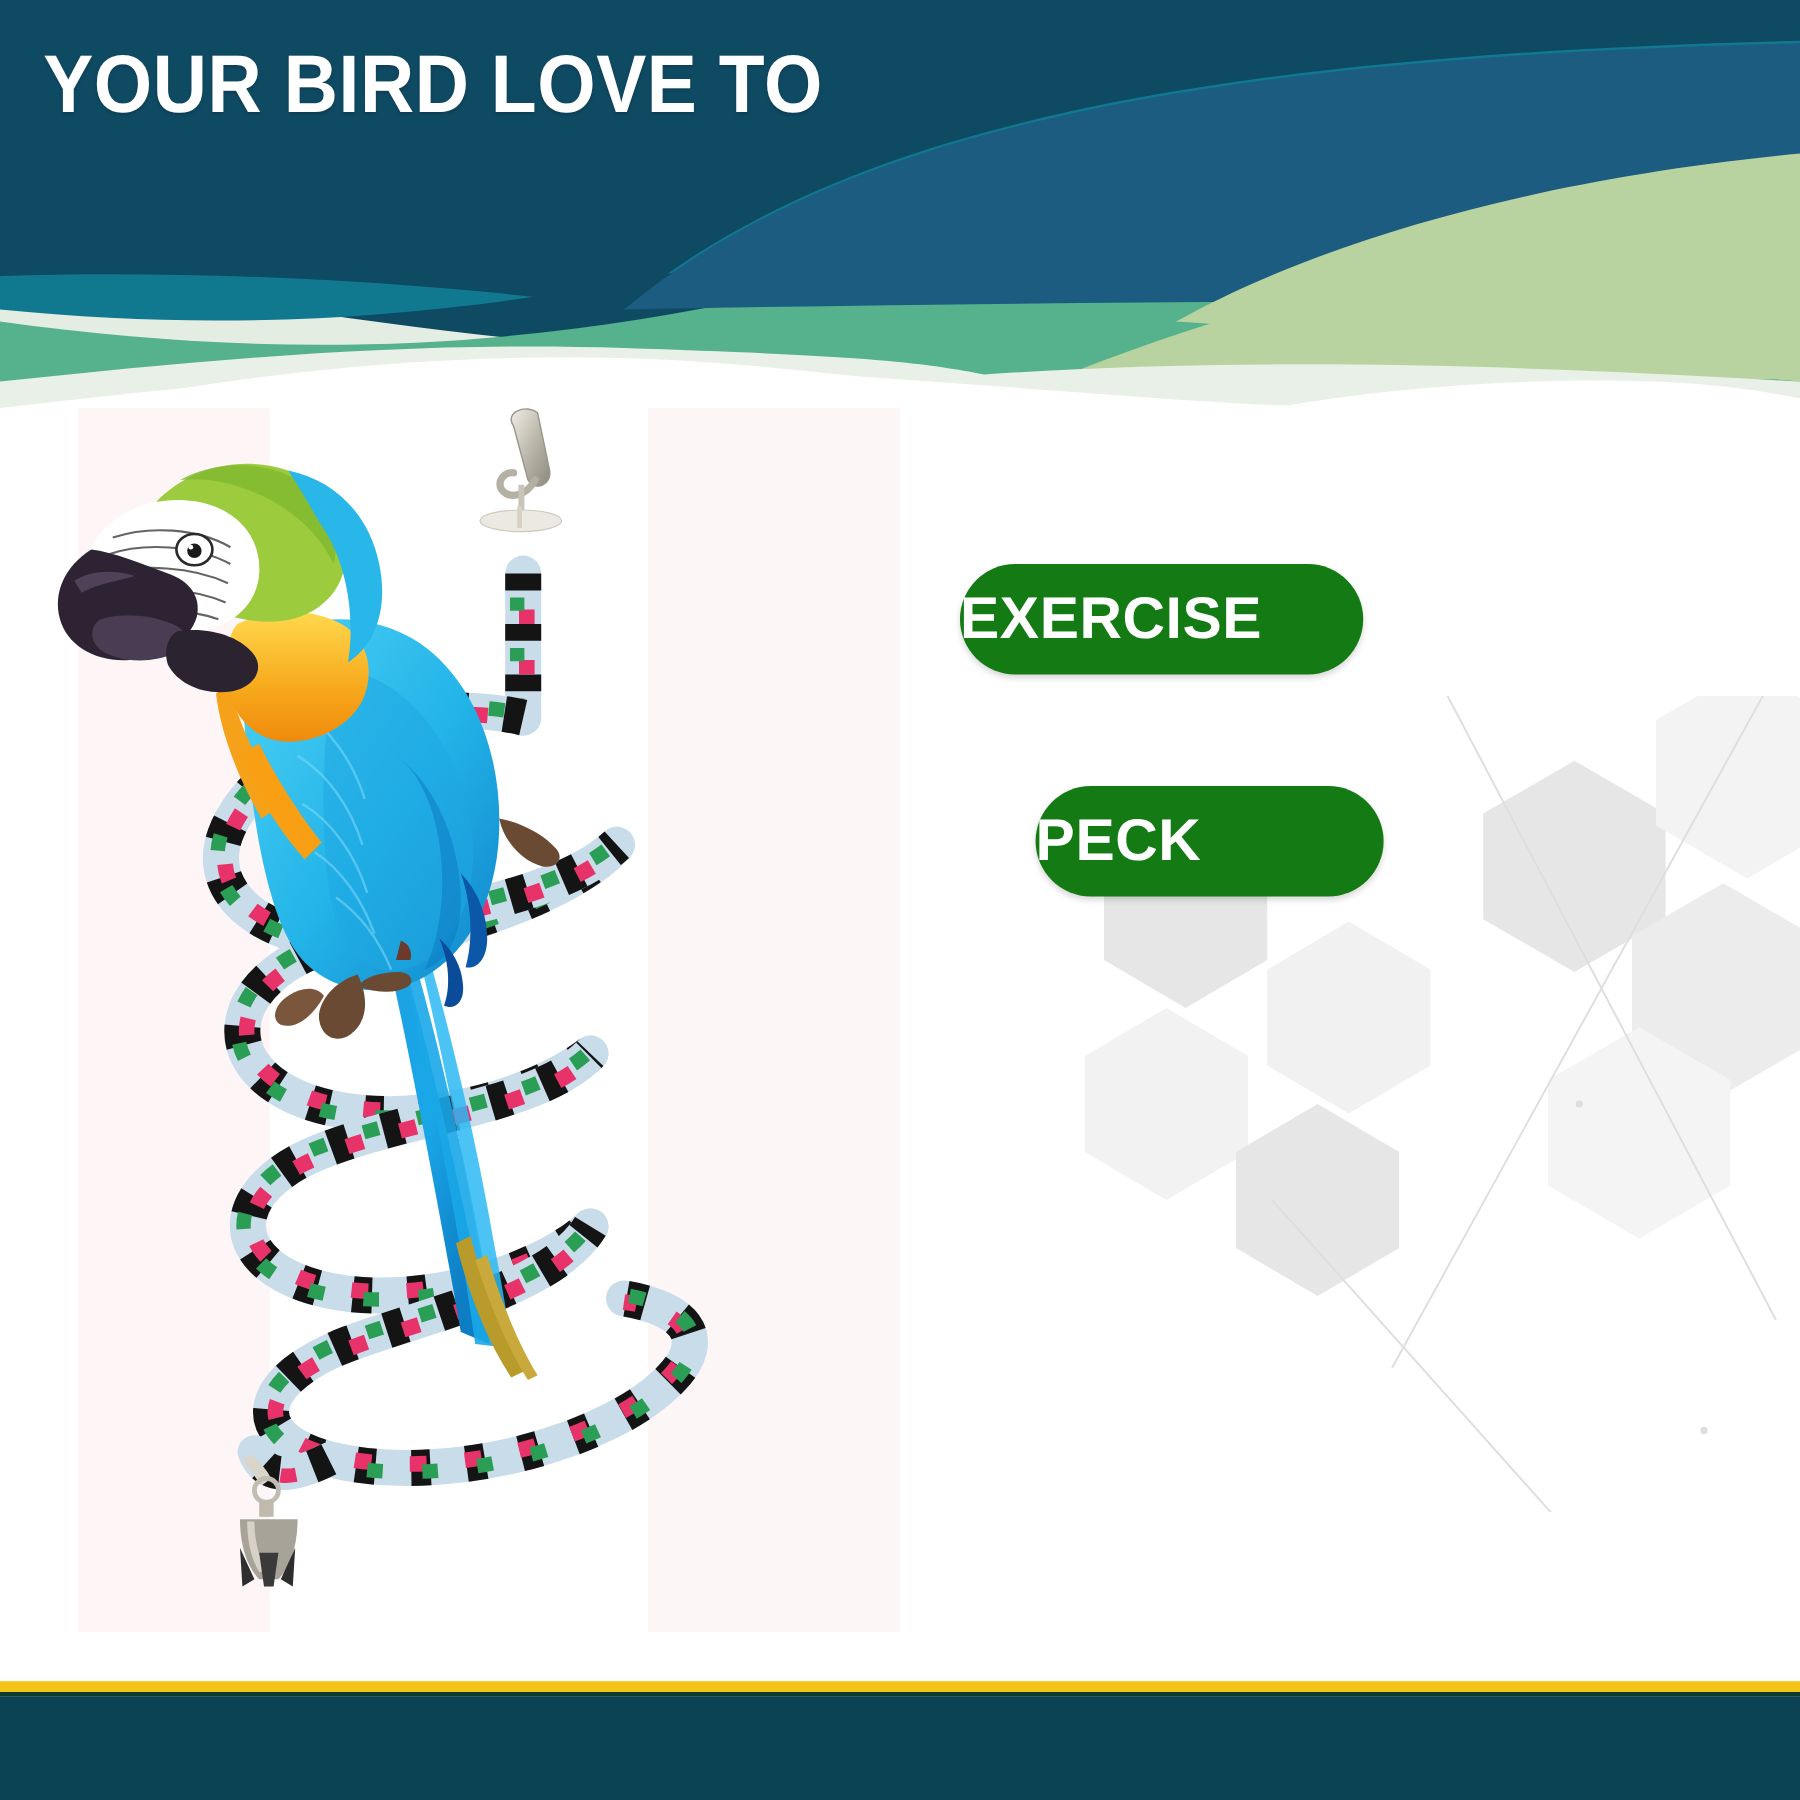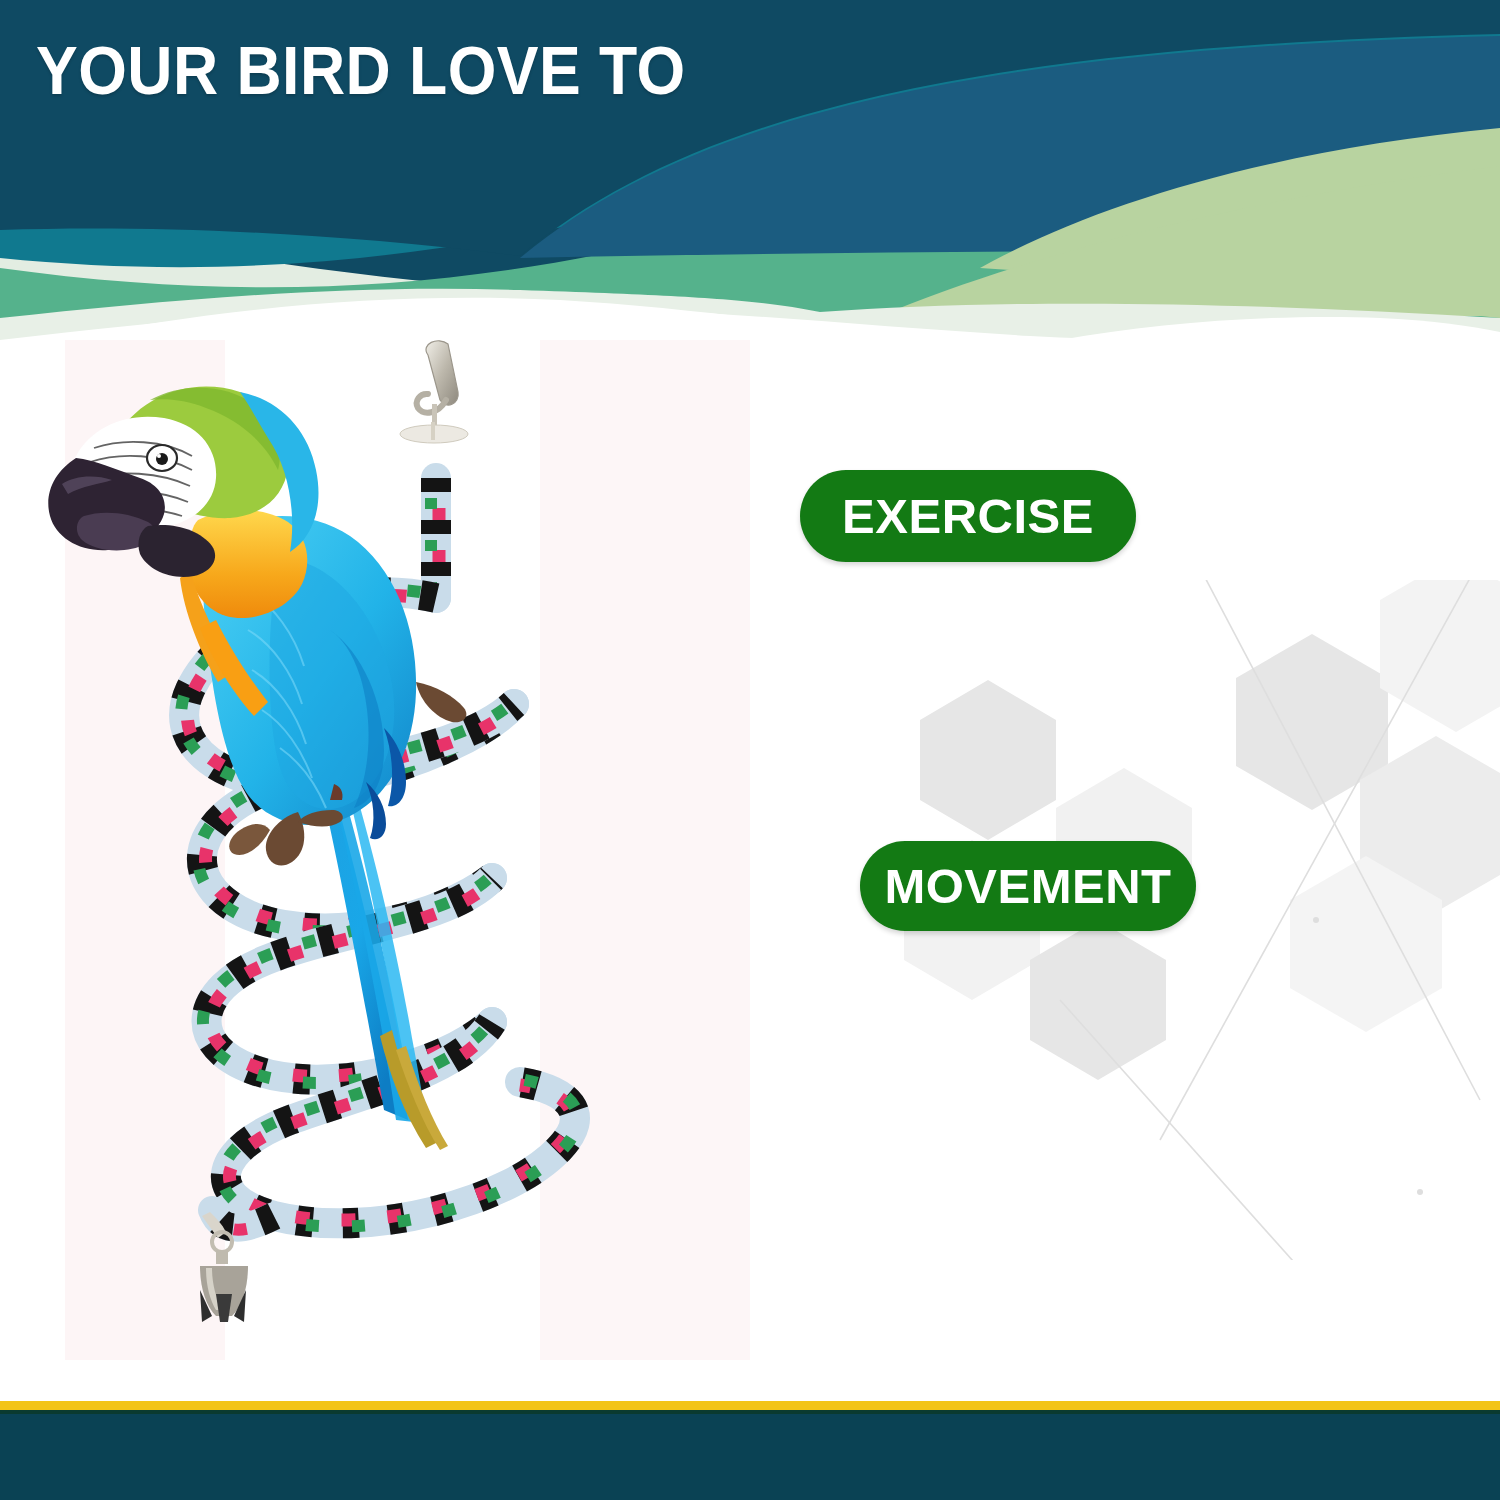--- a/index.html
+++ b/index.html
@@ -82,21 +82,20 @@
     width: 210px; height: 1020px;
     background: #fdf6f7;
   }
   .product-svg { position:absolute; left:0; top:0; }
 
   
   .pill {
     position: absolute;
     display: flex;
     align-items: center;
-    justify-content: center;
     background: #137A14;
     border-radius: 999px;
     color: #ffffff;
     font-weight: 700;
     font-size: 49px;
     letter-spacing: 0.5px;
     box-shadow: 0 3px 5px rgba(0,0,0,0.16);
     z-index: 3;
     white-space: nowrap;
     font-family: "Liberation Sans", sans-serif;
@@ -340,24 +339,24 @@
         <path d="M206,960 L194,986 L204,992 Z" fill="#2E2E2E"></path>
         <path d="M176,964 L192,964 L188,992 L180,992 Z" fill="#3A3A3A"></path>
       </g>
     </svg>
   </div>
 
   <div class="pill" style="left:800px; top:470px; width:336px; height:92px;">
     <span>EXERCISE</span>
   </div>
 
-
-  <div class="pill" style="left:860px; top:841px; width:336px; height:90px;">
-    <span>MOVEMENT</span>
+  <div class="pill" style="left:863px; top:655px; width:290px; height:92px;">
+    <span>PECK</span>
   </div>
+
 
 
 
   <div class="footer-gold"></div>
   <div class="footer-gold-dark"></div>
   <div class="footer-teal"></div>
 
 </div>
 
 </body></html>

